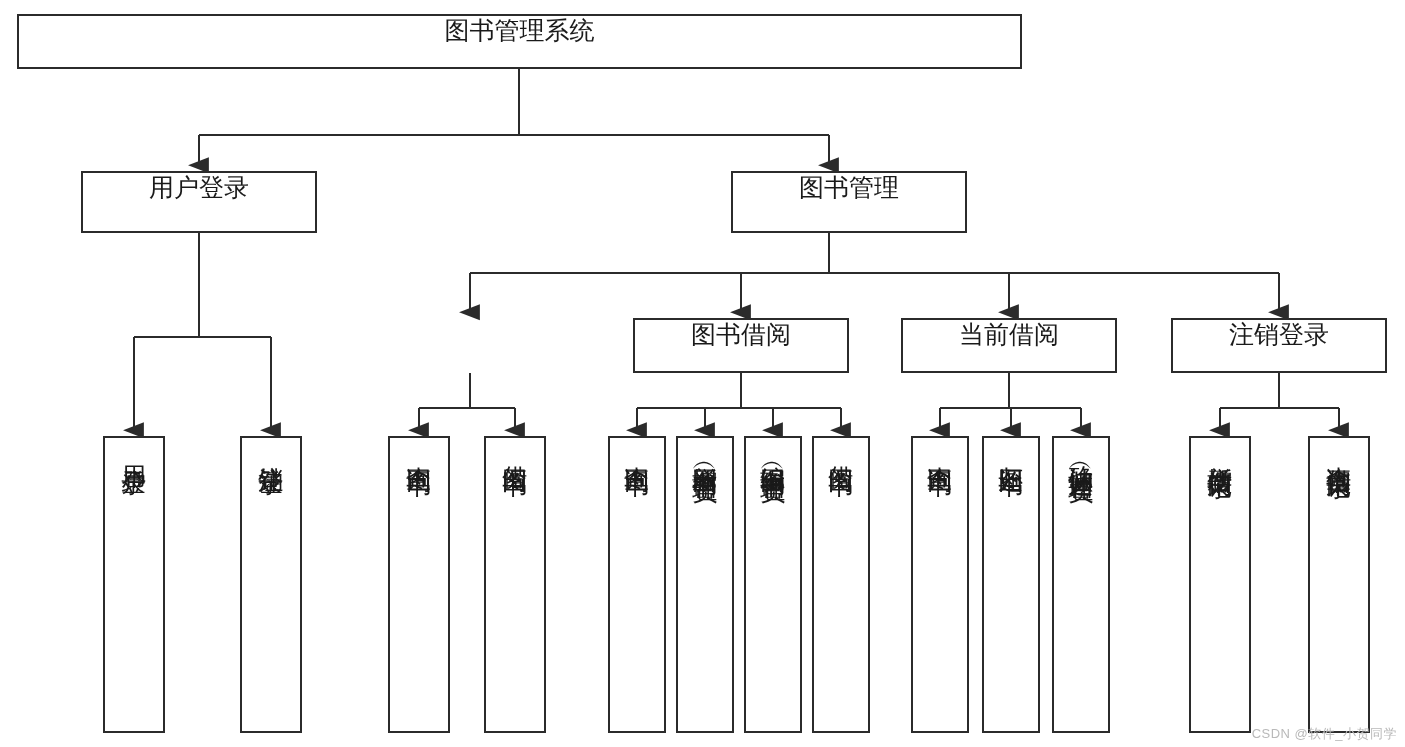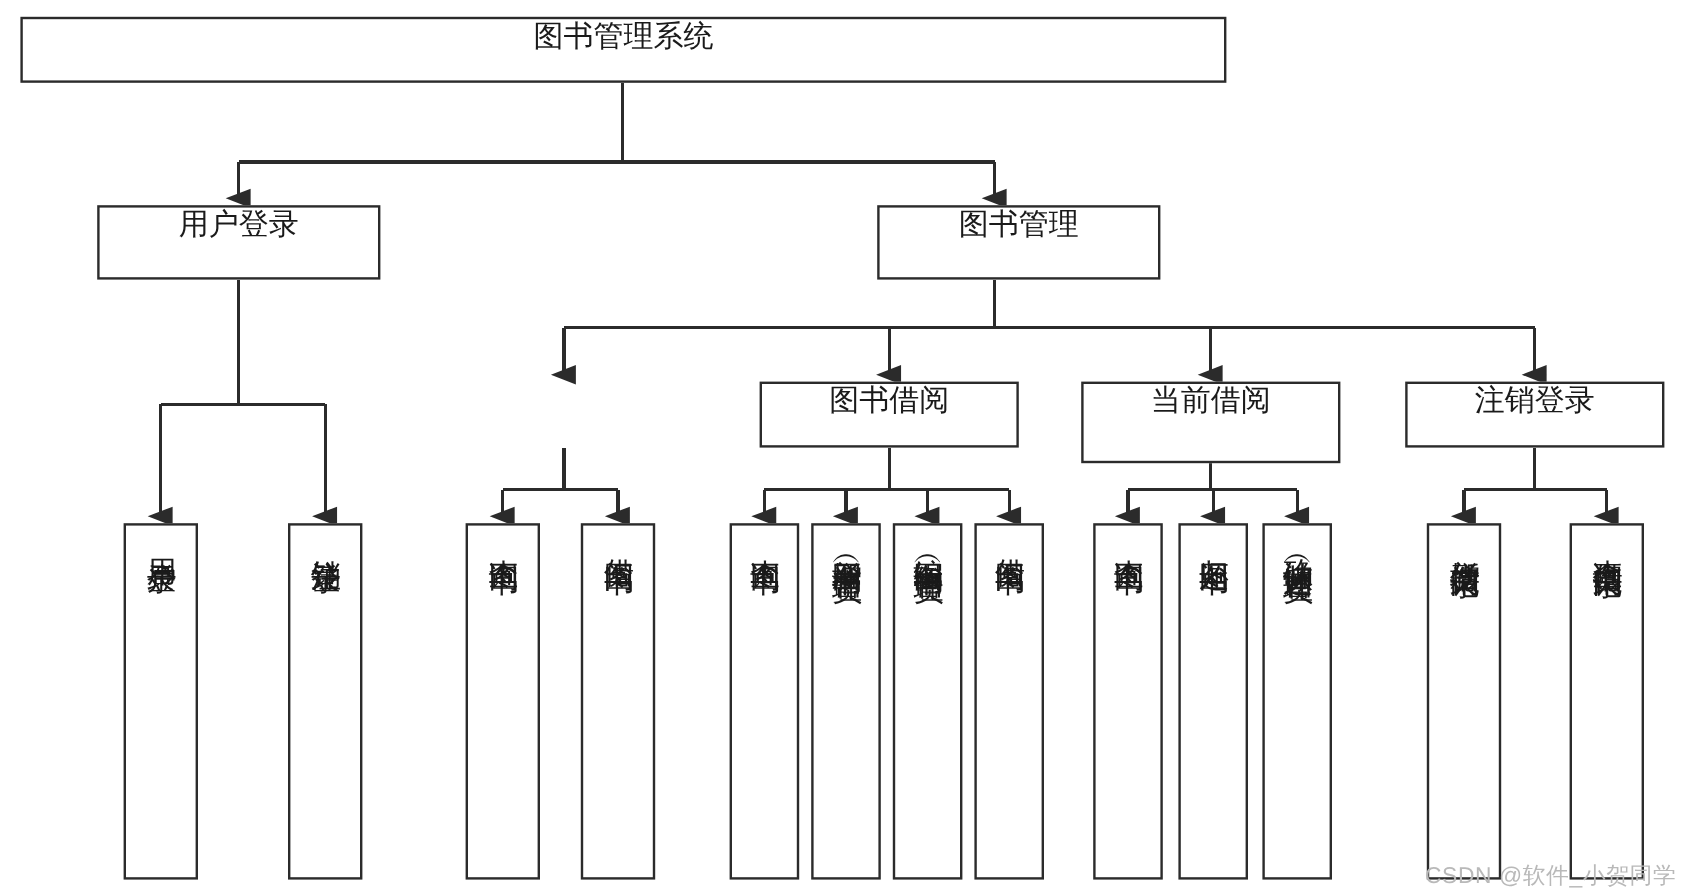--- a/index.html
+++ b/index.html
@@ -60,21 +60,21 @@
     text-orientation: upright;
     font-size: 25px;
     line-height: 1.06;
     letter-spacing: 2px;
     white-space: nowrap;
   }
   #watermark {
     position: absolute;
     right: 8px;
     bottom: 4px;
-    font-size: 19px;
+    font-size: 13px;
     color: #b9b9b9;
     letter-spacing: 0.5px;
     z-index: 5;
     white-space: nowrap;
   }
 </style>
 </head>
 <body>
 
 <div id="diagram-root">
@@ -136,21 +136,21 @@
   <div class="node horiz" style="left:81px; top:171px; width:236px; height:62px;">
     <span class="node-label">用户登录</span>
   </div>
   <div class="node horiz" style="left:711px; top:171px; width:236px; height:62px;margin-left:20px;">
     <span class="node-label">图书管理</span>
   </div>
 
   <div class="node horiz" style="left:633px; top:318px; width:216px; height:55px;">
     <span class="node-label">图书借阅</span>
   </div>
-  <div class="node horiz" style="left:901px; top:318px; width:216px; height:68px;">
+  <div class="node horiz" style="left:901px; top:318px; width:216px; height:55px;">
     <span class="node-label">当前借阅</span>
   </div>
   <div class="node horiz" style="left:1171px; top:318px; width:216px; height:55px;">
     <span class="node-label">注销登录</span>
   </div>
 
   <div class="node vert" style="left:103px; top:436px; width:62px; height:297px;">
     <span class="node-label">用户登录</span>
   </div>
   <div class="node vert" style="left:240px; top:436px; width:62px; height:297px;">

